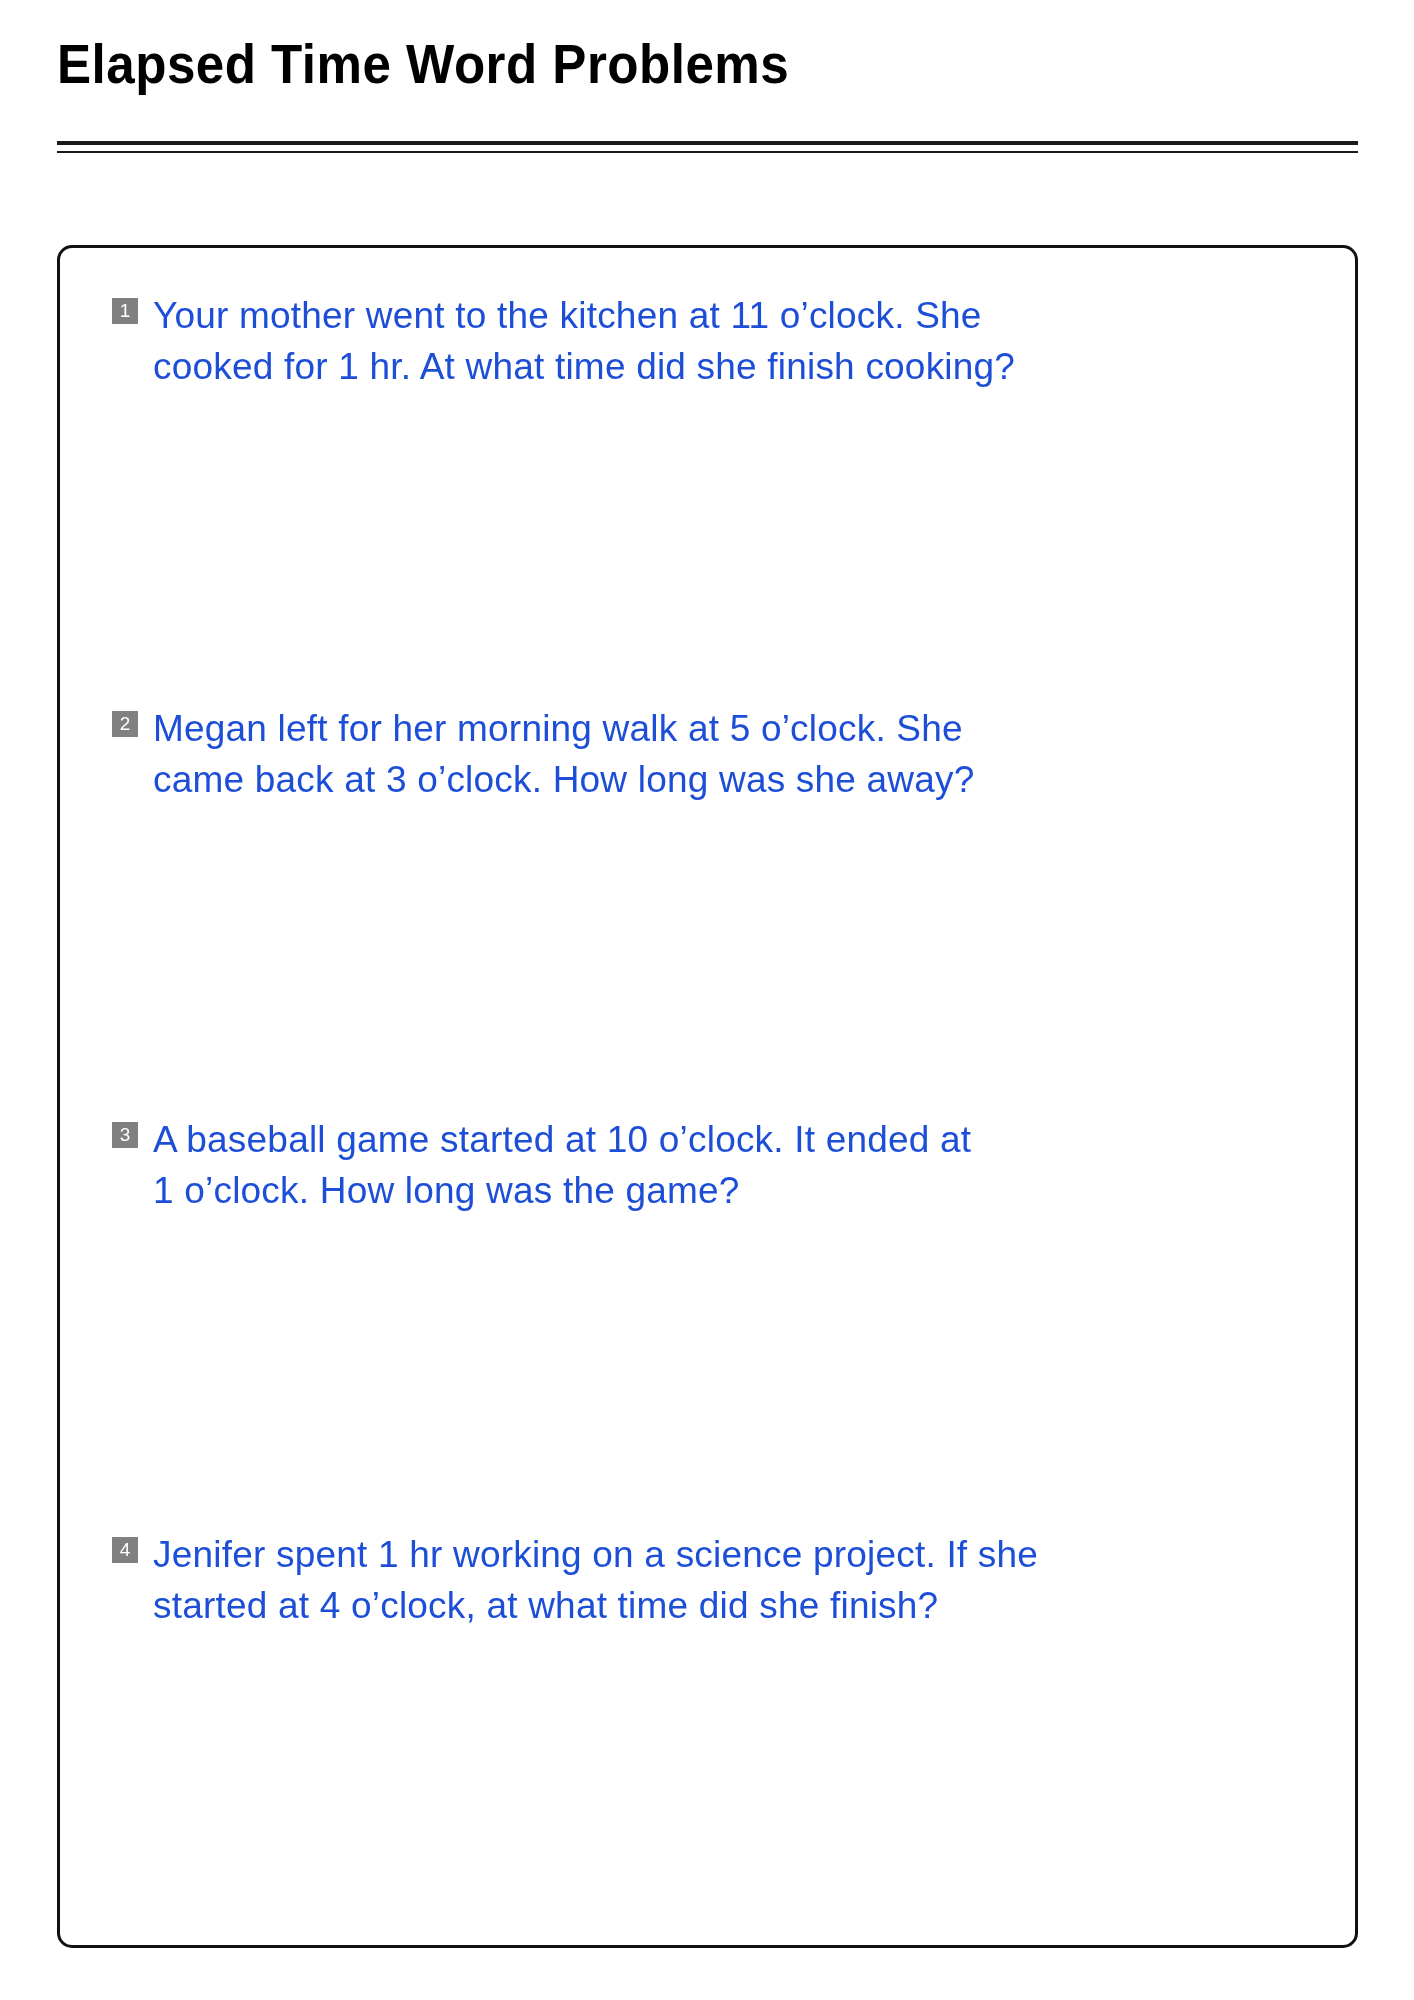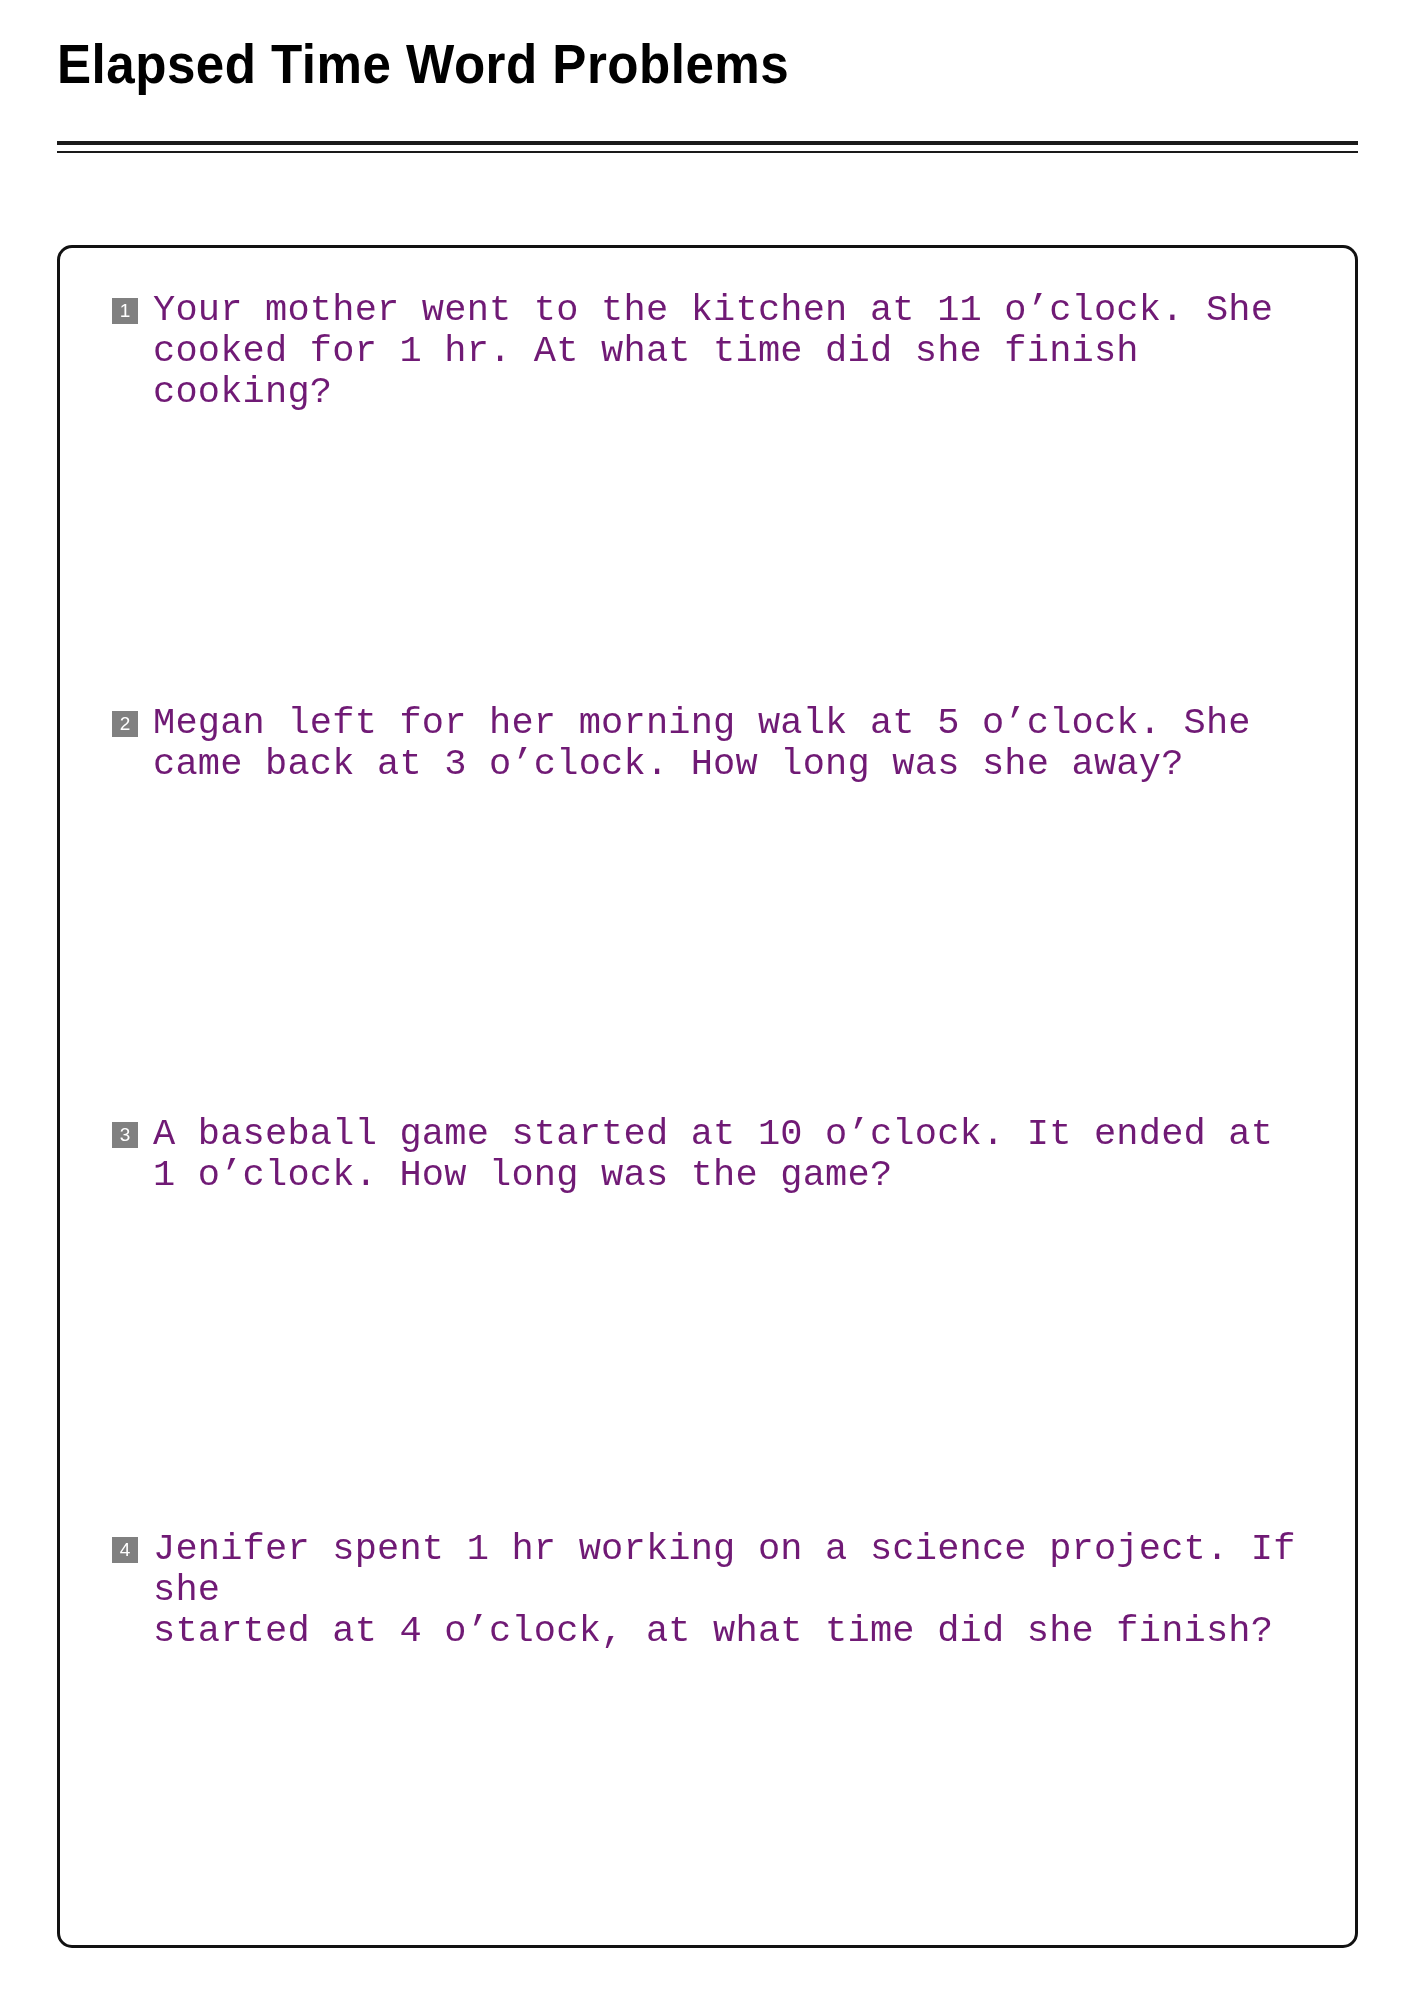--- a/index.html
+++ b/index.html
@@ -112,24 +112,24 @@
     font-size: 19px;
     line-height: 26px;
     text-align: center;
     margin-top: 8px;
     margin-right: 15px;
     user-select: none;
   }
 
   .problem-text {
     flex: 1 1 auto;
-    font-family: Liberation Mono, monospace;
+    font-family: Liberation Sans, sans-serif;
     font-size: 37px;
-    line-height: 41px;
-    color: #701a75;
+    line-height: 51px;
+    color: #1d4ed8;
     letter-spacing: 0.2px;
     white-space: pre-line;
   }
 
   .answer-space {
     height: 1px;
   }
 </style>
 </head>
 <body>

